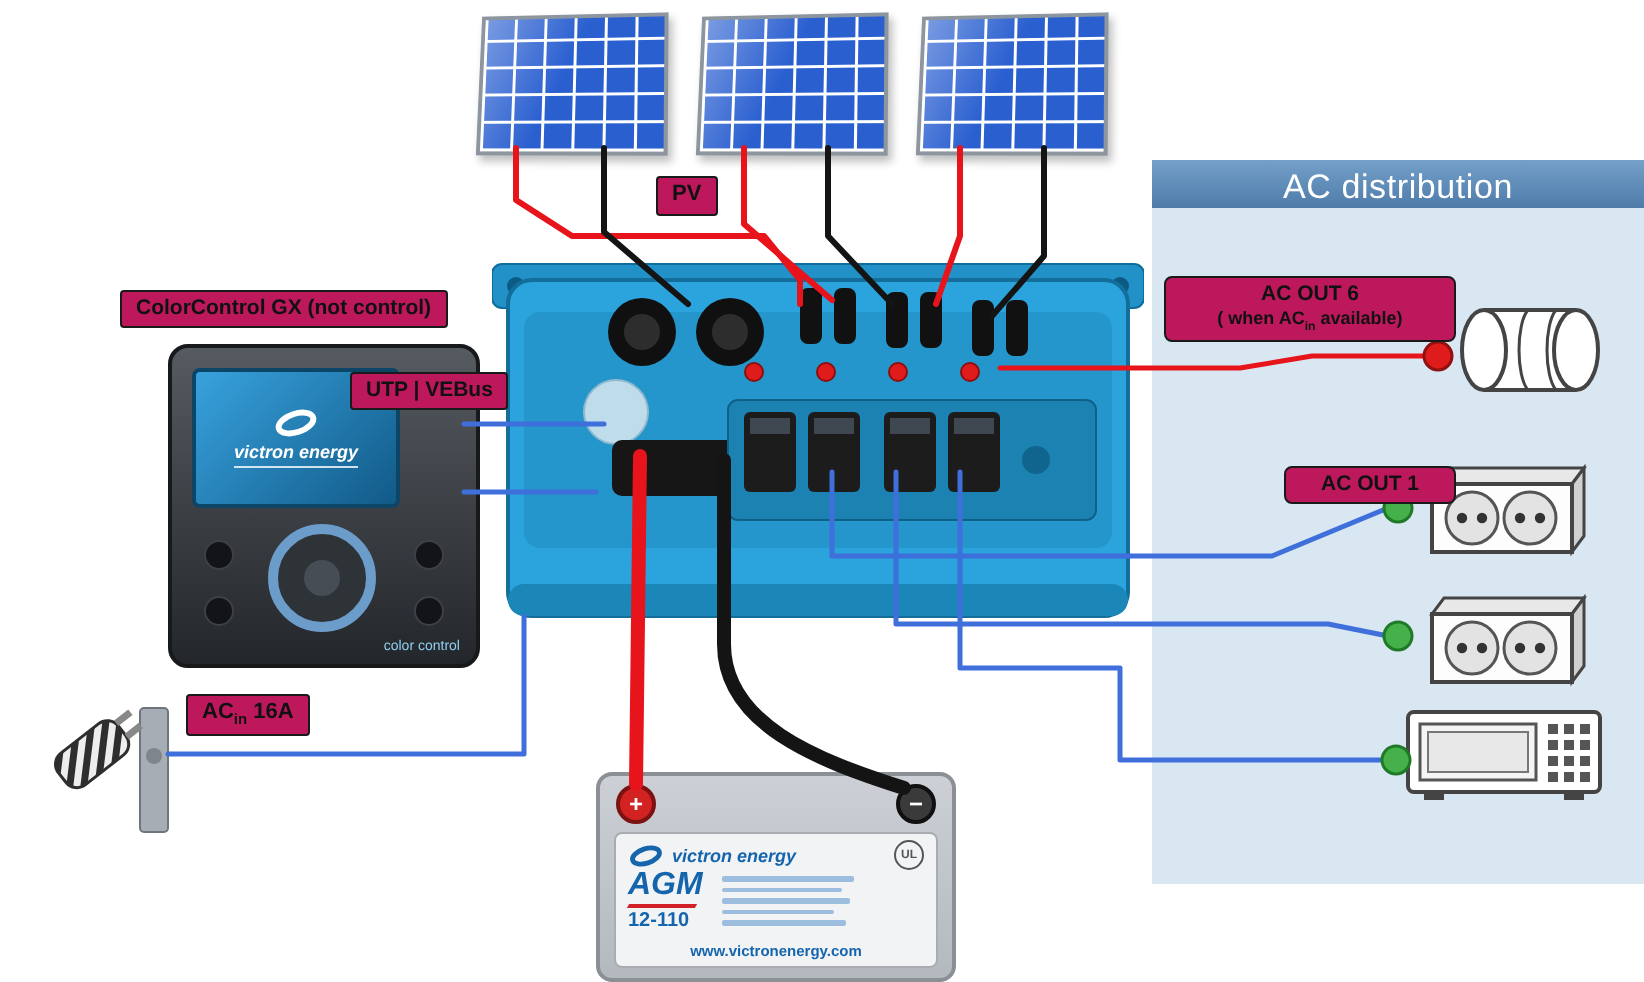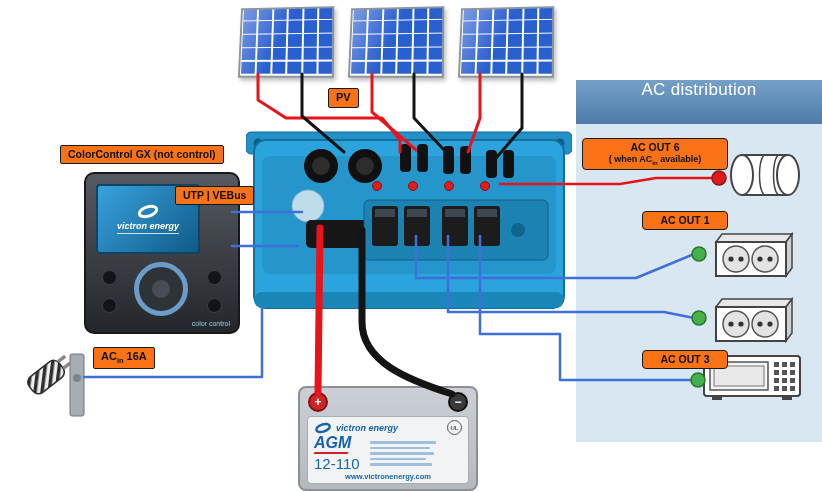--- a/index.html
+++ b/index.html
@@ -3,34 +3,34 @@
 <meta charset="utf-8">
 <style>
   html,body{margin:0;padding:0;background:#fff;}
   #stage{
     position:relative;width:822px;height:491px;background:#fff;overflow:hidden;
     font-family:"Liberation Sans",sans-serif;color:#111;
   }
   
   .ac-panel{position:absolute;left:576px;top:80px;width:246px;height:362px;
     background:#d9e7f3;z-index:1;}
-  .ac-header{height:44px;background:linear-gradient(#74a0c9,#4e7ba9);
-    display:flex;align-items:flex-start;justify-content:center;color:#fff;
+  .ac-header{height:24px;background:linear-gradient(#74a0c9,#4e7ba9);
+    display:flex;align-items:flex-end;justify-content:center;color:#fff;
     font-size:17px;letter-spacing:.3px;}
   
   .solar{position:absolute;top:6px;width:92px;height:68px;z-index:2;
     background-color:#2a5fd0;
     background-image:
       linear-gradient(115deg,rgba(255,255,255,.38) 0%,rgba(255,255,255,0) 45%),
       repeating-linear-gradient(90deg,#fff 0,#fff 1.5px,transparent 1.5px,transparent 15.5px),
       repeating-linear-gradient(0deg,#fff 0,#fff 1.5px,transparent 1.5px,transparent 14px);
     border:2px solid #8d969e;box-shadow:2px 3px 4px rgba(0,0,0,.25);
     transform:perspective(500px) rotateX(12deg) rotateY(-10deg) rotate(1.5deg);}
   
-  .labelbox{position:absolute;background:#f97316;border:1.5px solid #1a1a1a;
+  .labelbox{position:absolute;background:#be185d;border:1.5px solid #1a1a1a;
     font-weight:bold;color:#111;z-index:6;display:flex;flex-direction:column;
     align-items:center;justify-content:center;padding:2px 7px;border-radius:2px;
     font-size:10.5px;white-space:nowrap;line-height:1.25;}
   .labelbox.rounded{border-radius:4px;}
   .labelbox .small{font-size:9px;}
   sub{font-size:.68em;}
   
   .cc{position:absolute;left:84px;top:172px;width:152px;height:158px;z-index:3;
     background:linear-gradient(#565b61,#23262a);border:2px solid #17191b;border-radius:10px;}
   .cc-screen{position:absolute;left:10px;top:10px;width:100px;height:66px;
@@ -52,24 +52,24 @@
     display:flex;align-items:center;justify-content:center;color:#fff;font-weight:bold;font-size:12px;}
   .term-pos{left:8px;background:#d32222;border:2px solid #7c1212;box-sizing:border-box;}
   .term-neg{right:8px;background:#3a3a3a;border:2px solid #101010;box-sizing:border-box;}
   .bat-label{position:absolute;left:7px;right:7px;top:28px;bottom:5px;background:#f2f3f5;
     border:1px solid #a9adb3;border-radius:4px;padding:3px 6px;box-sizing:border-box;
     display:flex;flex-direction:column;}
   .bat-brandrow{display:flex;align-items:center;gap:4px;}
   .bat-brand{color:#1565ad;font-style:italic;font-weight:bold;font-size:9px;}
   .bat-ul{margin-left:auto;width:13px;height:13px;border:1.3px solid #555;border-radius:50%;
     font-size:6px;font-weight:bold;color:#555;display:flex;align-items:center;justify-content:center;}
-  .bat-mid{display:flex;flex:1;align-items:center;gap:10px;}
+  .bat-mid{display:flex;flex:1;gap:10px;}
   .bat-model{color:#1565ad;font-style:italic;font-weight:900;font-size:16px;line-height:1;}
   .bat-swoosh{width:34px;height:2px;background:#d31f26;transform:skewX(-30deg);margin:1px 0;}
-  .bat-cap{color:#1565ad;font-weight:normal;font-size:15px;}
+  .bat-cap{color:#1565ad;font-weight:bold;font-size:10px;}
   .bat-lines i{display:block;height:2.5px;background:#9dbede;margin:3px 0;border-radius:1px;}
   .bat-lines i:nth-child(1){width:66px;}
   .bat-lines i:nth-child(2){width:60px;}
   .bat-lines i:nth-child(3){width:64px;}
   .bat-lines i:nth-child(4){width:56px;}
   .bat-lines i:nth-child(5){width:62px;}
   .bat-web{text-align:center;color:#1565ad;font-size:7.5px;font-weight:bold;}
   
   .icon-abs{position:absolute;z-index:3;}
   .wires{position:absolute;left:0;top:0;z-index:4;pointer-events:none;}
@@ -317,22 +317,19 @@
     </span>
   </div>
 
   <div class="labelbox rounded" style="left:582px;top:138px;width:130px">
     <span>AC OUT 6</span>
     <span class="small">
       <span>( when AC</span><sub>in</sub><span> available)</span>
     </span>
   </div>
 
-  <div class="labelbox rounded" style="left:642px;top:211px;width:70px">
+  <div class="labelbox rounded" style="left:642px;top:233px;width:70px">
     <span>AC OUT 1</span>
   </div>
 
 
-  <div class="labelbox rounded" style="left:642px;top:350px;width:70px">
-    <span>AC OUT 3</span>
-  </div>
 
 </div>
 
 </body></html>

